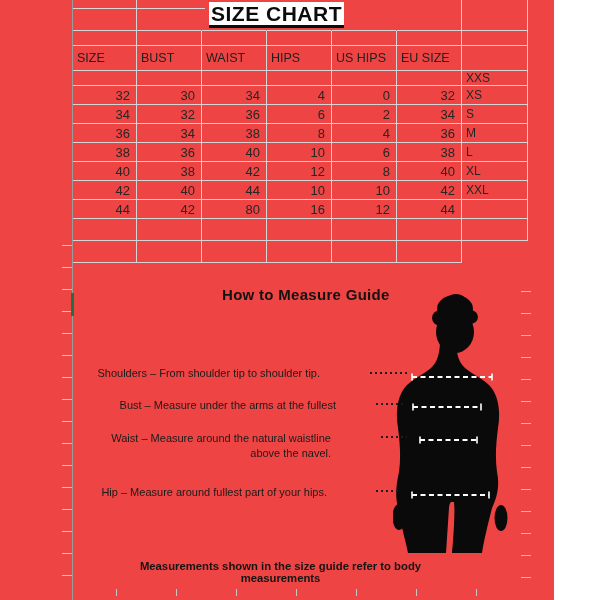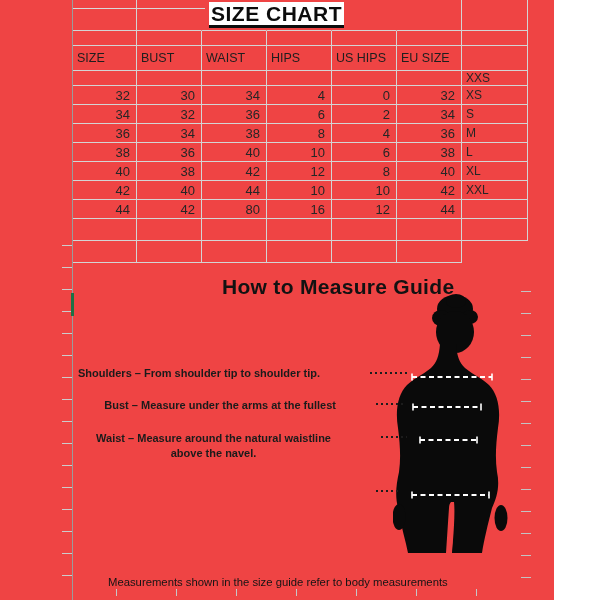--- a/index.html
+++ b/index.html
@@ -32,38 +32,38 @@
     border-right:1px solid #d4d4d4;border-bottom:1px solid #d4d4d4;
     display:flex;align-items:center;overflow:hidden;box-sizing:border-box;
     font-size:13px;color:#262626;
   }
   .cell.nbr{border-right:1px solid transparent;}
   .cell.head{font-size:12.5px;color:#1e1e1e;padding-left:4px;}
   .cell.lab{padding-left:4px;font-size:12px;text-align:center;}
   .cell.num{justify-content:flex-end;padding-right:6px;}
   
   .guide-title{
-    position:absolute;left:222px;top:275px;font-size:21px;font-weight:800;
+    position:absolute;left:222px;top:286px;font-size:15px;font-weight:800;
     letter-spacing:.3px;color:#121212;white-space:nowrap;z-index:2;
   }
-  .ins{position:absolute;font-size:11px;font-weight:700;line-height:14.5px;color:#1b1b1b;
+  .ins{position:absolute;font-size:11px;font-weight:400;line-height:14.5px;color:#1b1b1b;
     white-space:nowrap;z-index:2;}
   .ins-shoulders{right:234px;top:366px;text-align:right;}
   .ins-bust{right:218px;top:398px;text-align:left;}
-  .ins-waist{right:223px;top:431px;text-align:center;}
+  .ins-waist{right:223px;top:431px;text-align:right;}
   .ins-hip{right:227px;top:485px;text-align:right;}
   .dots{position:absolute;height:2px;z-index:2;
     background:repeating-linear-gradient(to right,#1c1c1c 0 2px,transparent 2px 5px);}
   .dots-shoulders{left:370px;top:372px;width:37px;}
   .dots-bust{left:376px;top:403px;width:27px;}
   .dots-waist{left:381px;top:436px;width:26px;}
   .dots-hip{left:376px;top:490px;width:23px;}
   .footnote{
-    position:absolute;left:108px;top:576px;width:345px;text-align:left;
-    font-size:11.3px;font-weight:400;color:#141414;z-index:2;
+    position:absolute;left:108px;top:560px;width:345px;text-align:center;
+    font-size:11.3px;font-weight:700;color:#141414;z-index:2;
   }
   .figure{position:absolute;left:393px;top:292px;width:140px;height:269px;z-index:1;}
 </style>
 </head>
 <body>
 
 <div class="canvas">
 
   <div class="vline"></div>
   <div class="stub-top"></div>
@@ -177,20 +177,23 @@
     <div>Bust – Measure under the arms at the fullest</div>
   </div>
   <div class="dots dots-bust"></div>
 
   <div class="ins ins-waist">
     <div>Waist – Measure around the natural waistline</div>
     <div>above the navel.</div>
   </div>
   <div class="dots dots-waist"></div>
 
+  <div class="ins ins-hip">
+    <div>Hip – Measure around fullest part of your hips.</div>
+  </div>
   <div class="dots dots-hip"></div>
 
   <div class="footnote">Measurements shown in the size guide refer to body measurements</div>
 
   <svg class="figure" viewBox="0 0 140 269" xmlns="http://www.w3.org/2000/svg">
     <g fill="#0a0a0a">
 
       <ellipse cx="62" cy="17" rx="18" ry="14"></ellipse>
       <ellipse cx="48" cy="26" rx="9" ry="8"></ellipse>
       <ellipse cx="77" cy="25" rx="8" ry="7"></ellipse>

